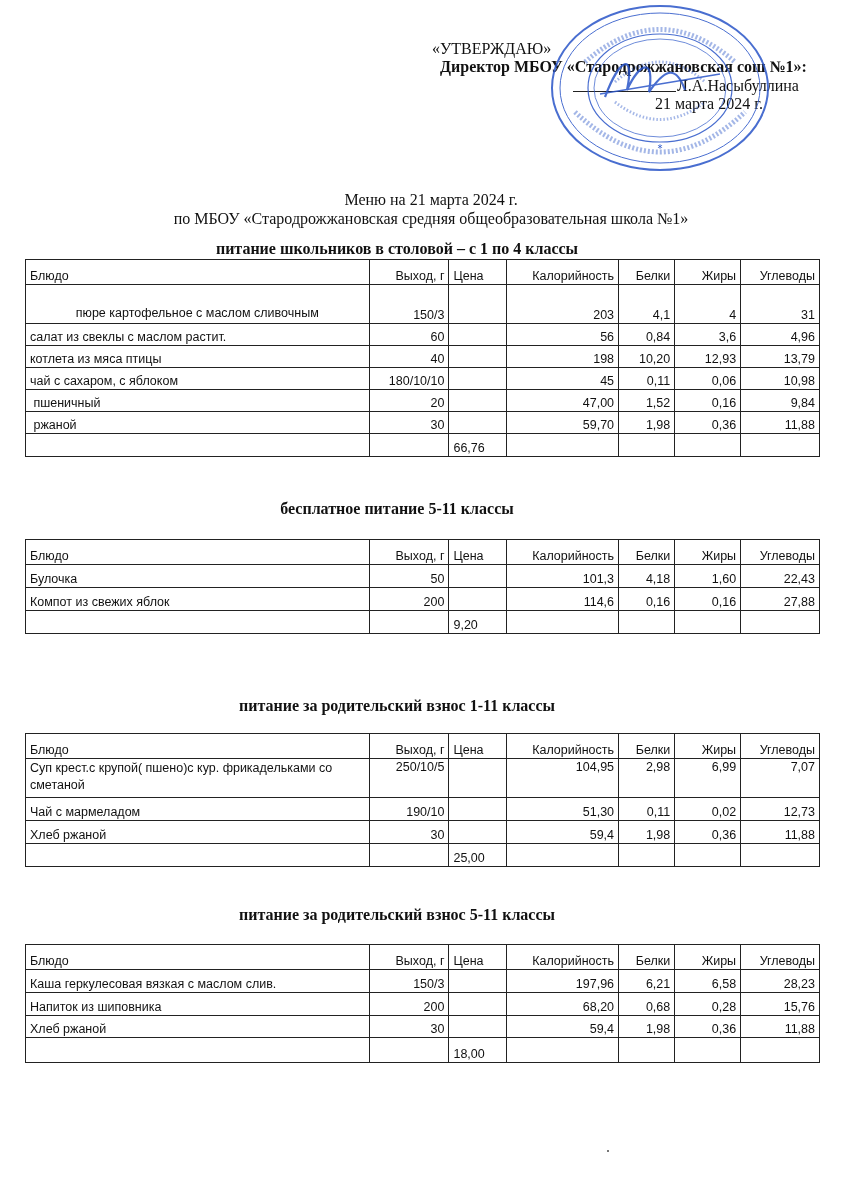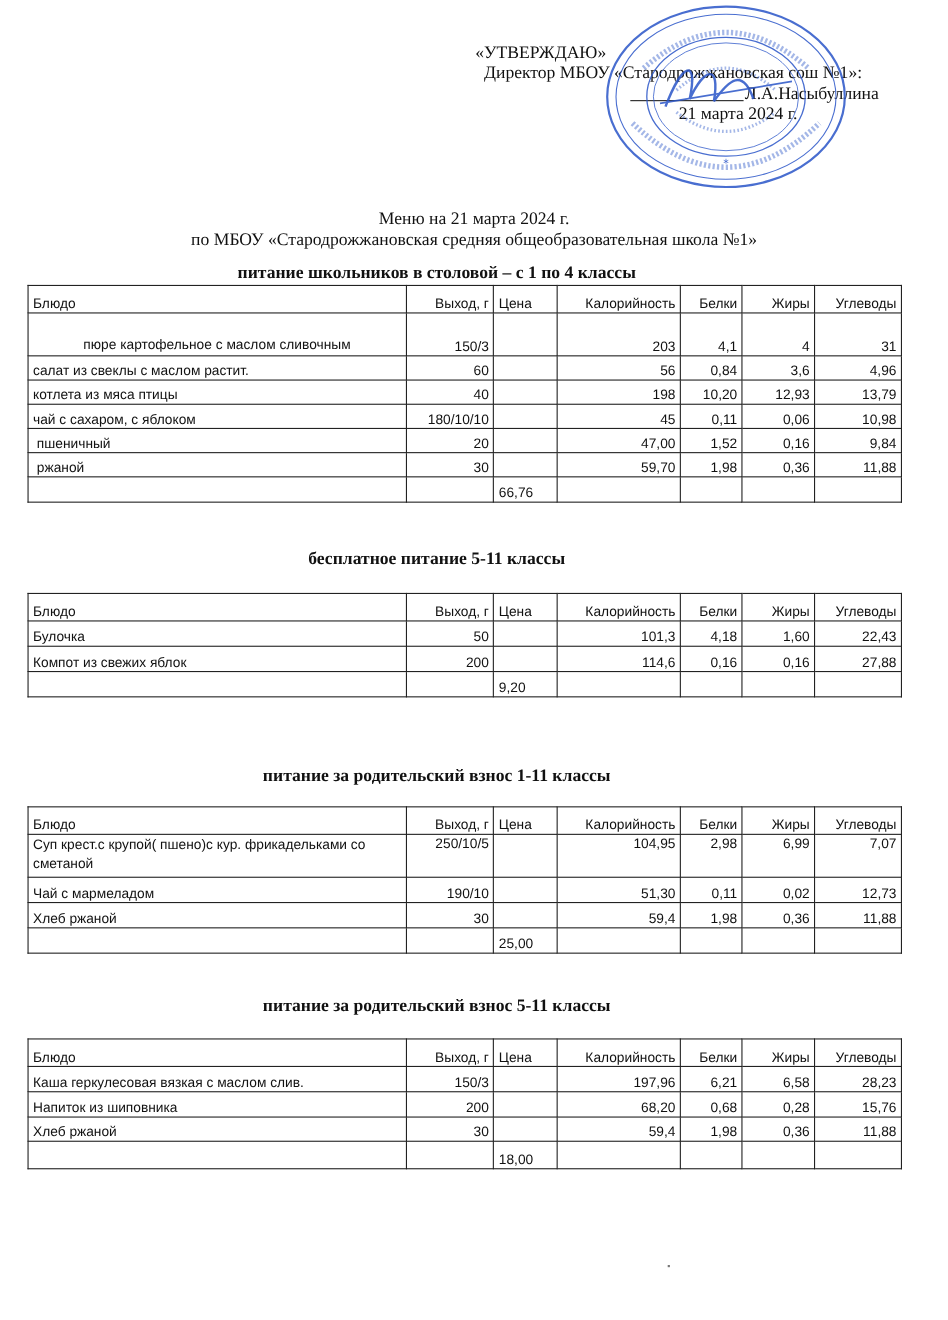--- a/index.html
+++ b/index.html
@@ -2,23 +2,23 @@
 <html><head>
 <meta charset="utf-8">
 <style>
   html, body { margin:0; padding:0; background:#ffffff; }
   body { width:862px; height:1200px; position:relative; overflow:hidden; color:#111; }
   .serif { font-family: "Liberation Serif", "DejaVu Serif", serif; }
   .sans { font-family: "Liberation Sans", "DejaVu Sans", sans-serif; }
 
   .approve { position:absolute; left:0; top:40px; width:862px; font-size:16px; line-height:18px; }
   .approve .l1 { position:absolute; left:432px; top:0; }
-  .approve .l2 { position:absolute; left:440px; top:18px; }
+  .approve .l2 { position:absolute; left:440px; top:18px;font-weight:bold; }
   .approve .l3 { position:absolute; left:677px; top:37px; }
-  .approve .l4 { position:absolute; left:617px; top:55px; }
+  .approve .l4 { position:absolute; left:655px; top:55px; }
   .sign-line { position:absolute; left:573px; top:51px; width:103px; border-bottom:1px solid #222; }
 
   .stamp { position:absolute; left:545px; top:2px; width:230px; height:172px; pointer-events:none; }
 
   .menu-title { position:absolute; left:0; width:862px; text-align:center; font-size:16px; line-height:18px;margin-top:28px; }
   .sect-title { position:absolute; left:0; width:794px; text-align:center; font-size:16px; font-weight:bold; }
 
   table.menu { position:absolute; left:25px; width:795px; border-collapse:collapse; font-size:12.5px; table-layout:fixed; }
   table.menu td { border:1px solid #222; padding:1px 4px; height:19px; vertical-align:bottom; white-space:nowrap; overflow:hidden; }
   table.menu td.num { text-align:right; }

